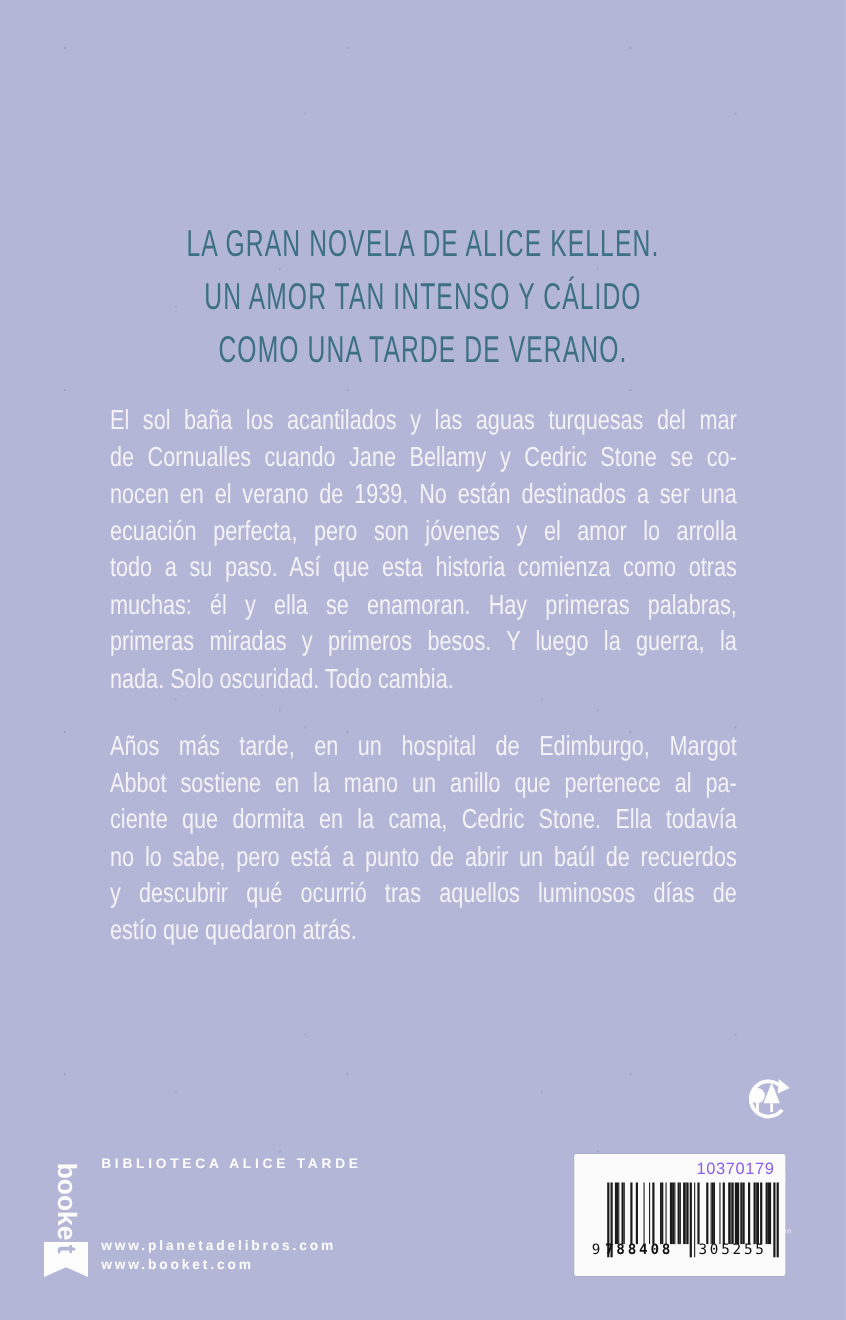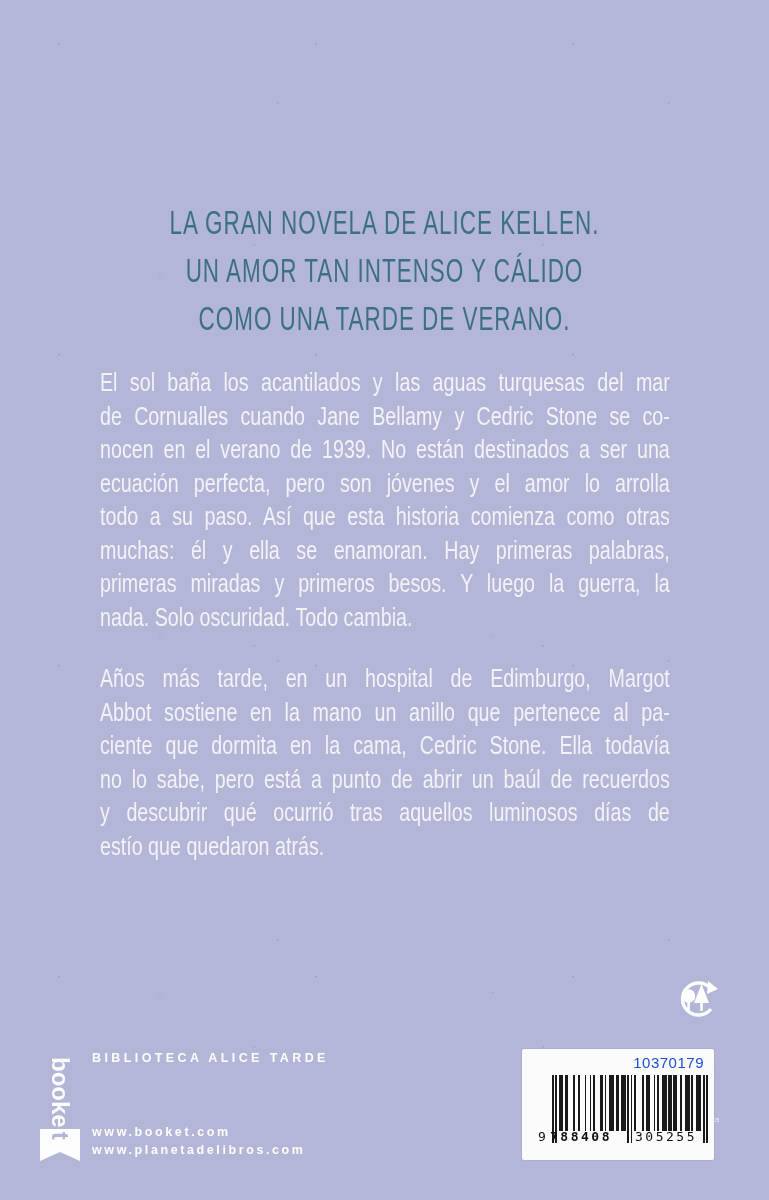--- a/index.html
+++ b/index.html
@@ -88,21 +88,21 @@
   .pefc-code{font-size:5px;letter-spacing:.4px;opacity:.85;margin-top:1px;}
 
   
   .barcode-panel{
     position:absolute;left:522px;top:1049px;width:192px;height:111px;
     background:#fbfbfc;border-radius:2px;
     box-shadow:0 0 0 1px rgba(0,0,0,.04);
   }
   .product-code{
     position:absolute;right:10px;top:5px;
-    font-size:15px;color:#1d4ed8;letter-spacing:.5px;
+    font-size:15px;color:#8b5cf6;letter-spacing:.5px;
   }
   .bars{
     position:absolute;left:30px;top:26px;height:68px;
     display:flex;align-items:flex-start;
   }
   .bar{width:1.65px;height:56px;}
   .bar.tall{height:68px;}
   .bar.ink{background:#1a1a1a;}
   .bc-digits{position:absolute;top:80px;left:0;width:192px;height:20px;
     font-family:"DejaVu Sans Mono",monospace;font-size:13px;color:#111;}
@@ -148,22 +148,22 @@
       <span class="booket-word">booke</span>
       <div class="booket-flag">
         <span>t</span>
       </div>
     </div>
   </div>
 
   <div class="collection f-white">BIBLIOTECA ALICE TARDE</div>
 
   <div class="urls f-white">
+    <div>www.planetadelibros.com</div>
     <div>www.booket.com</div>
-    <div>www.planetadelibros.com</div>
   </div>
 
 
   <div class="pefc f-white">
     <svg width="48" height="48" viewBox="0 0 48 48">
       <path d="M40,33 A16,16 0 1 1 40,13" fill="none" stroke="#fefdfe" stroke-width="3.4"></path>
       <polygon points="37,5 47,13 36,18" fill="#fefdfe"></polygon>
       <circle cx="17.5" cy="20" r="6.8" fill="#fefdfe"></circle>
       <rect x="16.3" y="25" width="2.6" height="10" fill="#fefdfe"></rect>
       <polygon points="30.5,8 38,27 23,27" fill="#fefdfe"></polygon>

